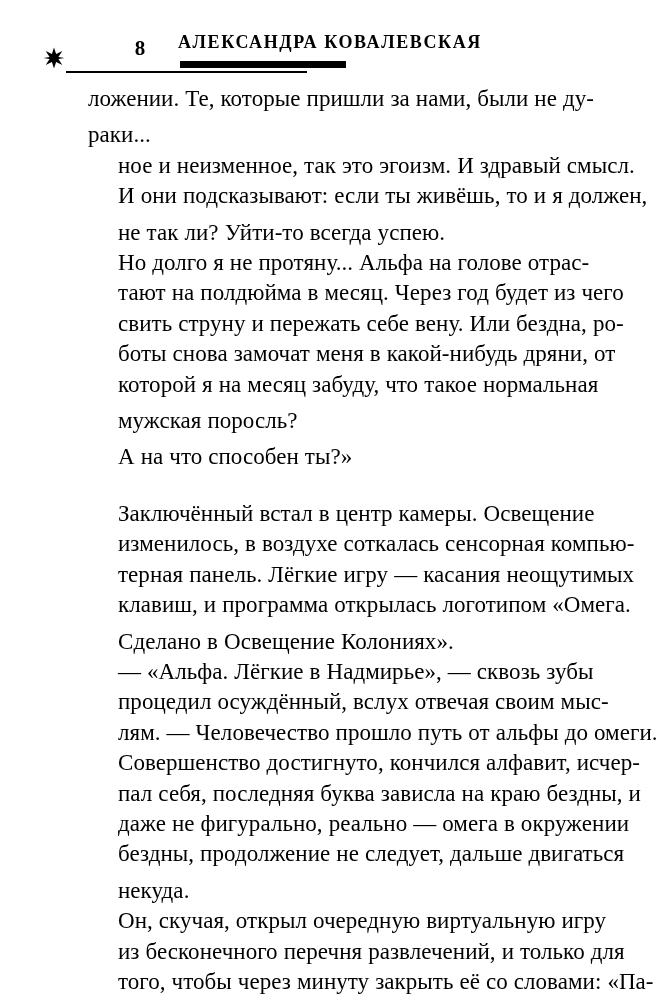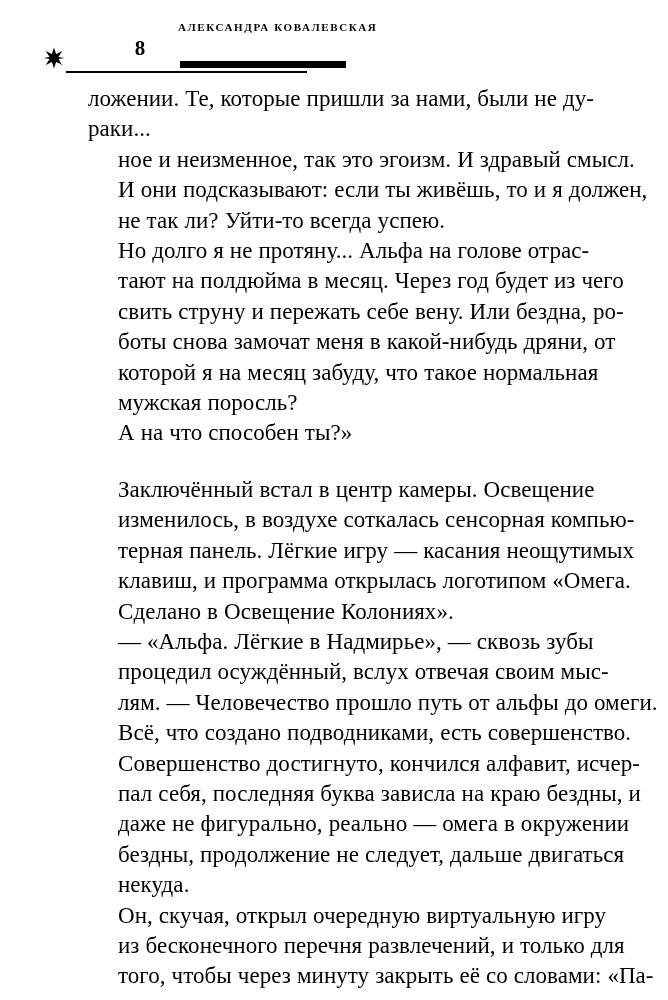--- a/index.html
+++ b/index.html
@@ -60,24 +60,24 @@
     font-family: "Liberation Serif", "DejaVu Serif", serif;
     font-weight: bold;
     font-size: 21px;
     line-height: 21px;
     letter-spacing: 0px;
   }
 
   .rh-title {
     position: absolute;
     left: 178px;
-    top: 4px;
+    top: 19px;
     font-family: "Liberation Serif", "DejaVu Serif", serif;
     font-weight: bold;
-    font-size: 11px;
+    font-size: 18px;
     line-height: 18px;
     letter-spacing: 1.6px;
     white-space: nowrap;
   }
 
   .rh-rule-thick {
     position: absolute;
     left: 180px;
     top: 47px;
     width: 166px;
@@ -113,20 +113,21 @@
 
   
   .line {
     display: block;
     text-align: justify;
     text-align-last: justify;
     white-space: pre;
   }
   .line.flush {
     text-align-last: left;
+    margin-top: 6px;
   }
   .line.indent {
     text-indent: 30px;
   }
 </style>
 </head>
 <body>
 
 <div class="page">
 
@@ -173,21 +174,20 @@
         <span class="line indent">Заключённый встал в центр камеры. Освещение</span>
         <span class="line">изменилось, в воздухе соткалась сенсорная компью-</span>
         <span class="line">терная панель. Лёгкие игру — касания неощутимых</span>
         <span class="line">клавиш, и программа открылась логотипом «Омега.</span>
         <span class="line flush">Сделано в Освещение Колониях».</span>
       </p>
       <p class="para">
         <span class="line indent">— «Альфа. Лёгкие в Надмирье», — сквозь зубы</span>
         <span class="line">процедил осуждённый, вслух отвечая своим мыс-</span>
         <span class="line">лям. — Человечество прошло путь от альфы до омеги.</span>
-        <span class="line">Всё, что создано подводниками, есть совершенство.</span>
         <span class="line">Совершенство достигнуто, кончился алфавит, исчер-</span>
         <span class="line">пал себя, последняя буква зависла на краю бездны, и</span>
         <span class="line">даже не фигурально, реально — омега в окружении</span>
         <span class="line">бездны, продолжение не следует, дальше двигаться</span>
         <span class="line flush">некуда.</span>
       </p>
       <p class="para">
         <span class="line indent">Он, скучая, открыл очередную виртуальную игру</span>
         <span class="line">из бесконечного перечня развлечений, и только для</span>
         <span class="line">того, чтобы через минуту закрыть её со словами: «Па-</span>

